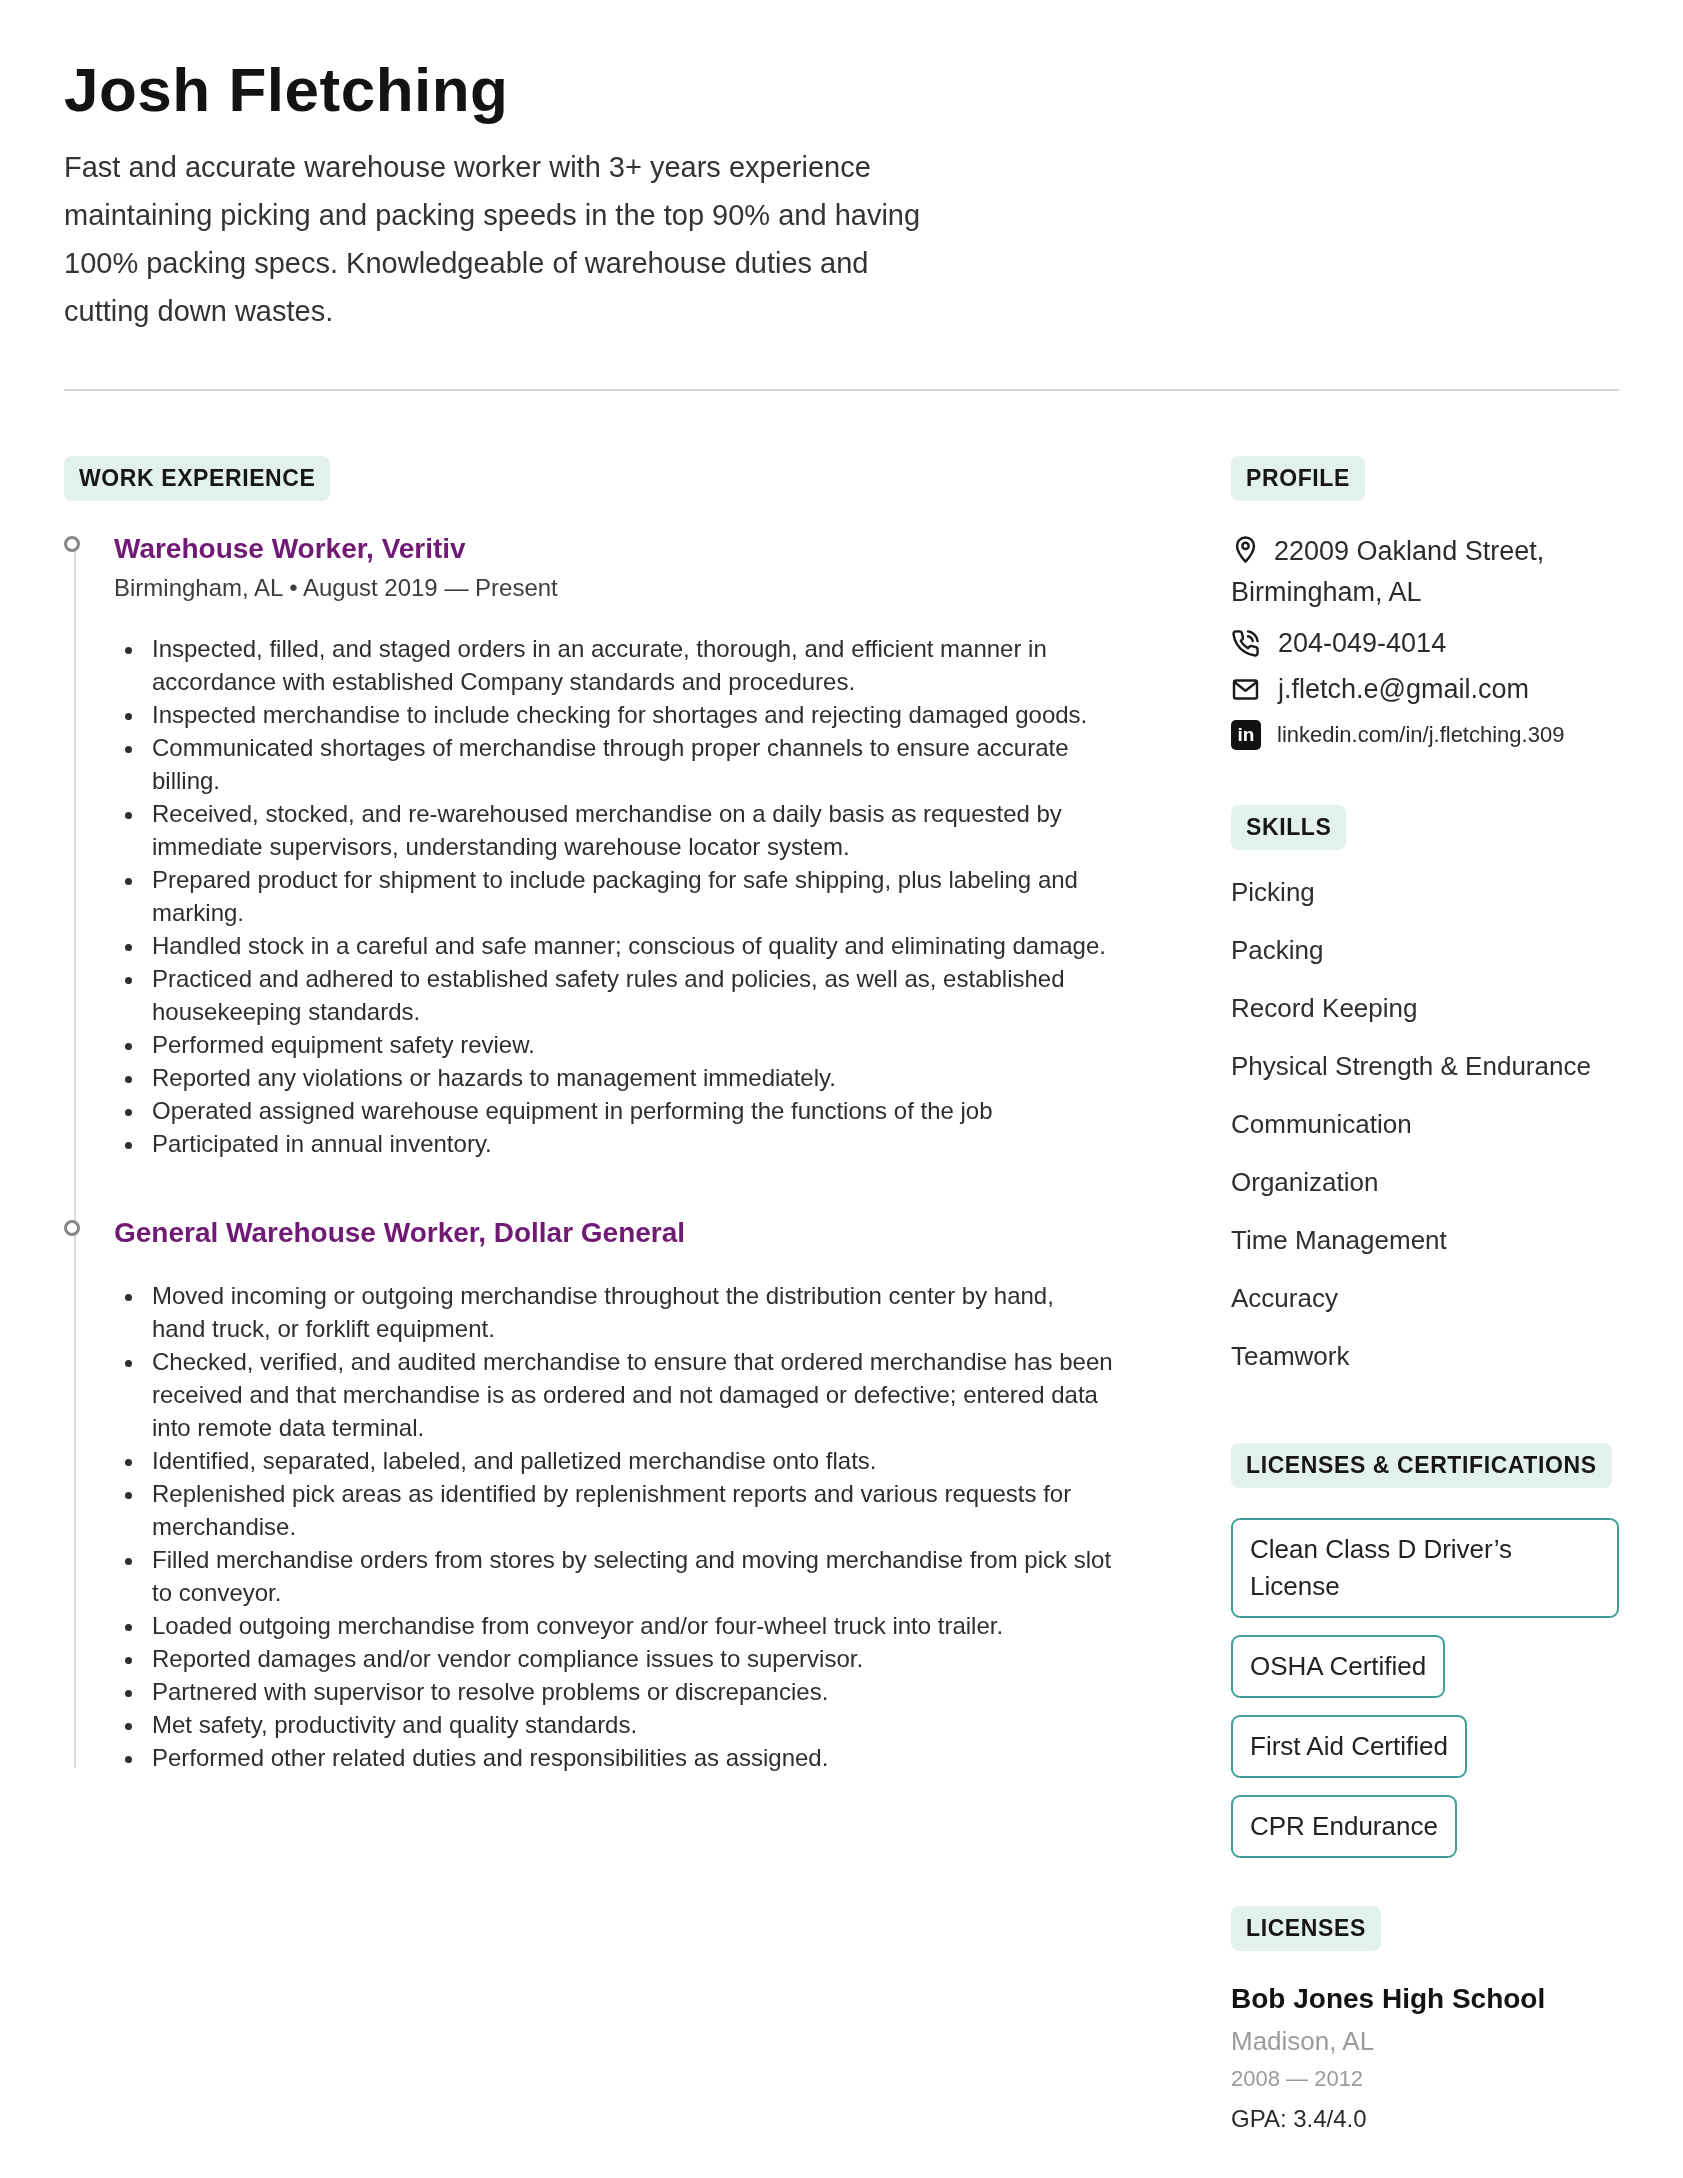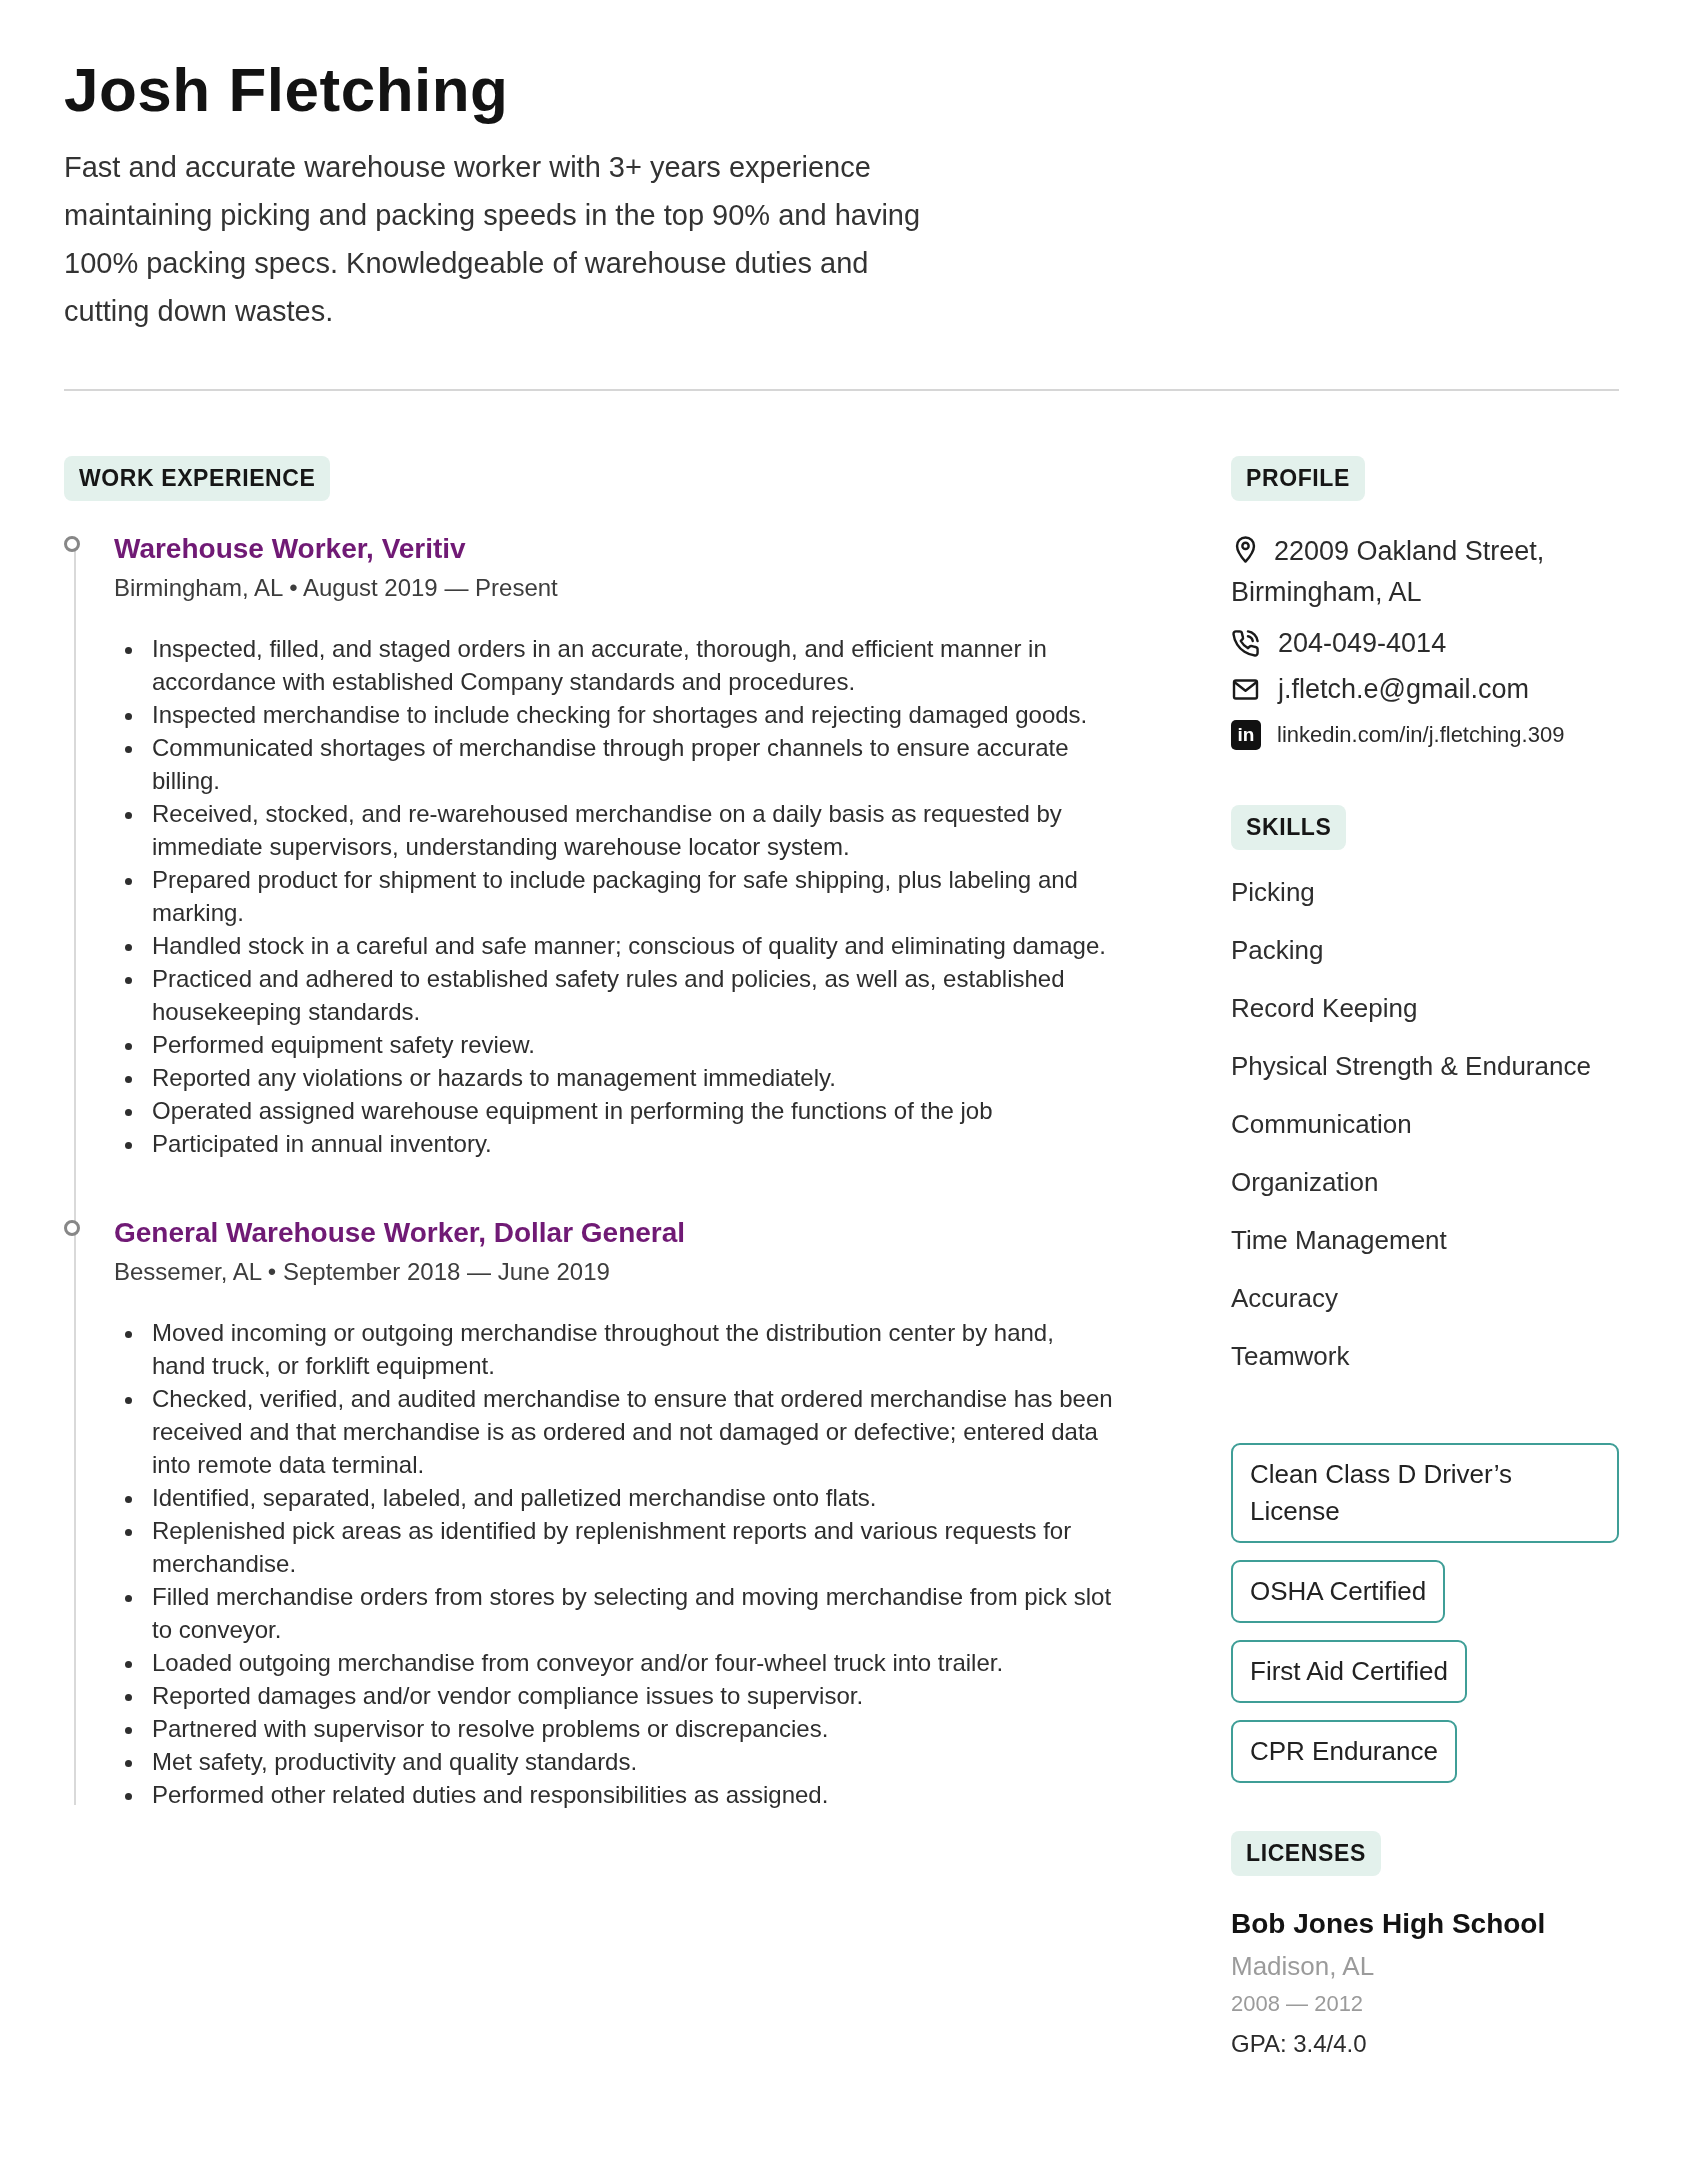--- a/index.html
+++ b/index.html
@@ -89,21 +89,20 @@
             <li>Performed equipment safety review.</li>
             <li>Reported any violations or hazards to management immediately.</li>
             <li>Operated assigned warehouse equipment in performing the functions of the job</li>
             <li>Participated in annual inventory.</li>
           </ul>
         </article>
 
         <article class="job">
           <span class="job-circle"></span>
           <h2 class="job-title">General Warehouse Worker, Dollar General</h2>
-          <div class="job-meta">Bessemer, AL • September 2018 — June 2019</div>
           <ul>
             <li>Moved incoming or outgoing merchandise throughout the distribution center by hand, hand truck, or forklift equipment.</li>
             <li>Checked, verified, and audited merchandise to ensure that ordered merchandise has been received and that merchandise is as ordered and not damaged or defective; entered data into remote data terminal.</li>
             <li>Identified, separated, labeled, and palletized merchandise onto flats.</li>
             <li>Replenished pick areas as identified by replenishment reports and various requests for merchandise.</li>
             <li>Filled merchandise orders from stores by selecting and moving merchandise from pick slot to conveyor.</li>
             <li>Loaded outgoing merchandise from conveyor and/or four-wheel truck into trailer.</li>
             <li>Reported damages and/or vendor compliance issues to supervisor.</li>
             <li>Partnered with supervisor to resolve problems or discrepancies.</li>
             <li>Met safety, productivity and quality standards.</li>
@@ -155,20 +154,21 @@
           <div class="skill-item">Physical Strength &amp; Endurance</div>
           <div class="skill-item">Communication</div>
           <div class="skill-item">Organization</div>
           <div class="skill-item">Time Management</div>
           <div class="skill-item">Accuracy</div>
           <div class="skill-item">Teamwork</div>
         </div>
       </section>
 
       <section class="side-section certs-sec">
+        <span class="badge">LICENSES &amp; CERTIFICATIONS</span>
         <div>
           <div class="cert-box first">Clean Class D Driver’s License</div>
           <div class="cert-box">OSHA Certified</div>
           <div class="cert-box">First Aid Certified</div>
           <div class="cert-box">CPR Endurance</div>
         </div>
       </section>
 
       <section class="side-section edu-sec">
         <span class="badge">LICENSES</span>

